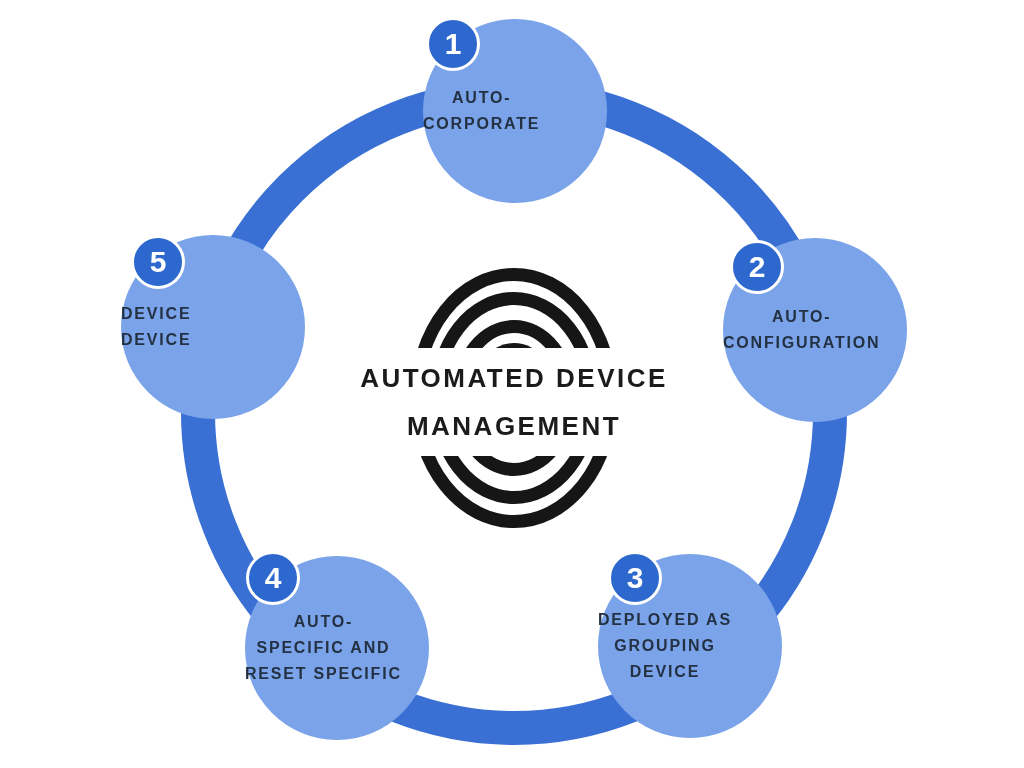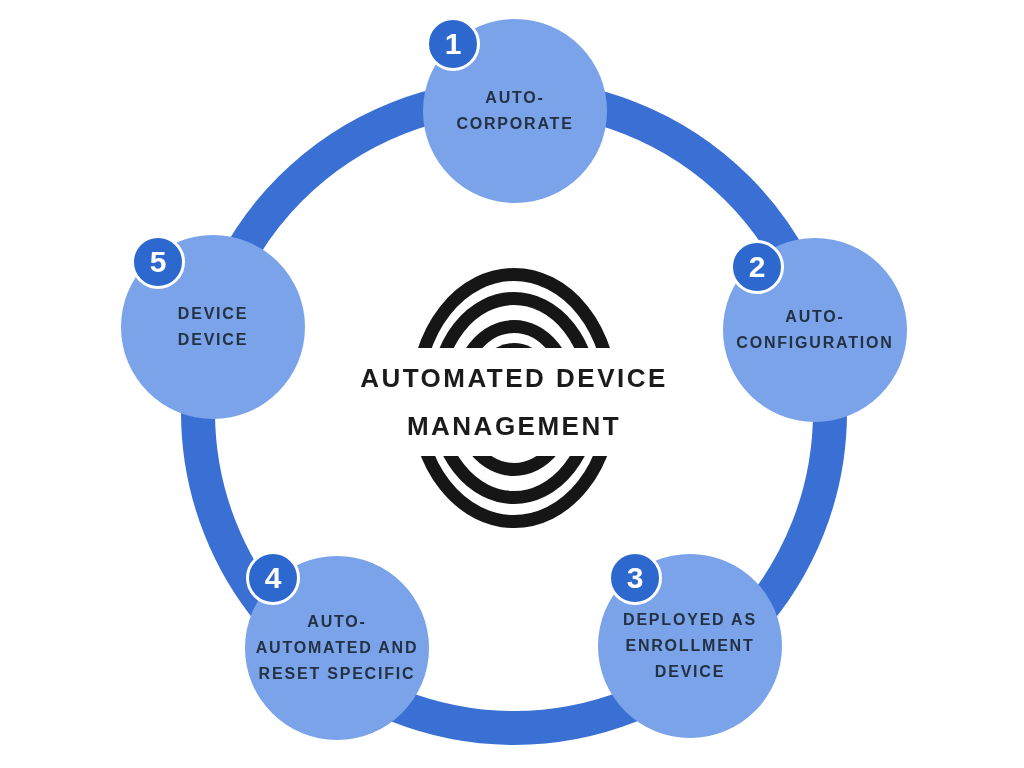--- a/index.html
+++ b/index.html
@@ -36,21 +36,21 @@
   }
   .title-line{
     display:block;font-size:26px;font-weight:bold;letter-spacing:2.5px;
     line-height:48px;color:var(--title-text);
   }
 
   
   .node{
     position:absolute;width:184px;height:184px;border-radius:50%;
     background:var(--node-fill);z-index:4;
-    display:flex;align-items:center;justify-content:center;text-align:center;
+    display:flex;align-items:center;text-align:center;
   }
   .node-1{left:423px;top:19px;}
   .node-2{left:723px;top:238px;}
   .node-3{left:598px;top:554px;}
   .node-4{left:245px;top:556px;}
   .node-5{left:121px;top:235px;}
 
   .node-label{display:block;}
   .label-line{
     display:block;font-size:16px;font-weight:bold;letter-spacing:1.8px;
@@ -108,32 +108,32 @@
       <span class="label-line">CONFIGURATION</span>
     </span>
   </div>
   <div class="badge badge-2">
     <span class="badge-number">2</span>
   </div>
 
   <div class="node node-3">
     <span class="node-label">
       <span class="label-line">DEPLOYED AS</span>
-      <span class="label-line">ENROLLMENT</span>
+      <span class="label-line">GROUPING</span>
       <span class="label-line">DEVICE</span>
     </span>
   </div>
   <div class="badge badge-3">
     <span class="badge-number">3</span>
   </div>
 
   <div class="node node-4">
     <span class="node-label">
       <span class="label-line">AUTO-</span>
-      <span class="label-line">AUTOMATED AND</span>
+      <span class="label-line">SPECIFIC AND</span>
       <span class="label-line">RESET SPECIFIC</span>
     </span>
   </div>
   <div class="badge badge-4">
     <span class="badge-number">4</span>
   </div>
 
   <div class="node node-5">
     <span class="node-label">
       <span class="label-line">DEVICE</span>

